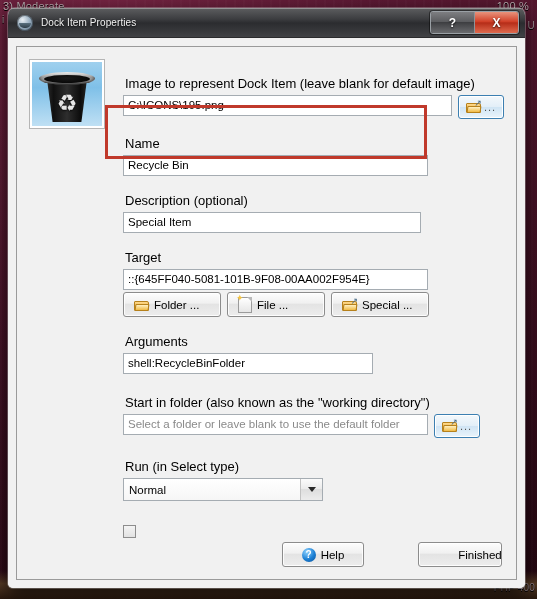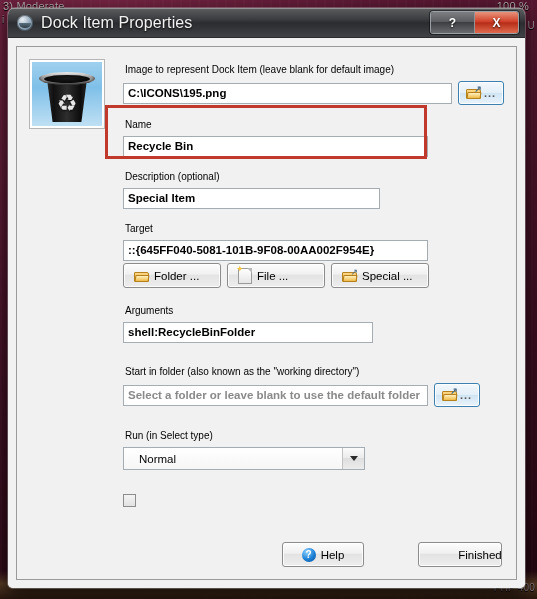--- a/index.html
+++ b/index.html
@@ -92,21 +92,21 @@
   }
   .title-icon::before {
     content: "";
     position: absolute;
     left: 2px; top: 8px; width: 12px; height: 5px;
     border-radius: 0 0 7px 7px;
     background: linear-gradient(180deg,#59707f,#2f3d48);
   }
   #title-text {
     color: #f2f2f2;
-    font-size: 16px;
+    font-size: 10px;
     text-shadow: 0 1px 2px rgba(0,0,0,.9);
     letter-spacing: .1px;
   }
   .titlebar-buttons {
     position: absolute;
     right: 6px;
     top: 3px;
     display: flex;
     height: 21px;
     border: 1px solid #9aa0a5;
@@ -197,27 +197,27 @@
     line-height: 1;
     text-shadow: 0 1px 2px rgba(0,0,0,.8);
   }
 
   
   #form {
     margin-left: 94px;
     padding-top: 2px;
   }
   .field-label {
-    font-size: 10px;
+    font-size: 13px;
     color: #000;
-    margin: 4px 0 4px 2px;
+    margin: 18px 0 4px 2px;
     line-height: 14px;
     white-space: nowrap;
   }
-  .row { display: flex; align-items: center; gap: 6px; font-weight: bold; }
+  .row { display: flex; gap: 6px; }
   .txtbox {
     height: 21px;
     border: 1px solid #a5acb2;
     background: #ffffff;
     box-sizing: border-box;
     font-size: 11.5px;
     color: #000;
     line-height: 19px;
     padding: 0 4px;
     width: 100%;
@@ -297,29 +297,29 @@
   .file-icon::after {
     content:"";
     position:absolute; right:-1px; top:-1px;
     border-left: 5px solid transparent;
     border-top: 5px solid #b9b9b9;
   }
   .file-icon .spark { position:absolute; left:-3px; top:-4px; color:#f5c542; font-size:9px; line-height:9px; }
 
   
   .combo {
-    width: 242px;
+    width: 200px;
     height: 23px;
     border: 1px solid #a5acb2;
     background: linear-gradient(180deg,#ffffff 0%,#f6f6f6 100%);
     display: flex;
     align-items: center;
     box-sizing: border-box;
     font-size: 11.5px;
-    padding-left: 15px;
+    padding-left: 5px;
     position: relative;
   }
   .combo-arrow {
     position: absolute;
     right: 0; top: 0; bottom: 0;
     width: 21px;
     background: linear-gradient(180deg,#fbfbfb 0%,#ebebeb 48%,#dedede 50%,#ececec 100%);
     border-left: 1px solid #c2c2c2;
     display: flex;
     align-items: center;
@@ -437,21 +437,21 @@
         <div class="group">
           <div class="field-label">Name</div>
           <div class="row">
             <div class="txtbox" style="width:305px">Recycle Bin</div>
           </div>
         </div>
 
         <div class="group">
           <div class="field-label">Description (optional)</div>
           <div class="row">
-            <div class="txtbox" style="width:257px">Special Item</div>
+            <div class="txtbox" style="width:298px">Special Item</div>
           </div>
         </div>
 
         <div class="group">
           <div class="field-label">Target</div>
           <div class="row">
             <div class="txtbox" style="width:305px">::{645FF040-5081-101B-9F08-00AA002F954E}</div>
           </div>
           <div id="target-buttons">
             <div class="btn">

